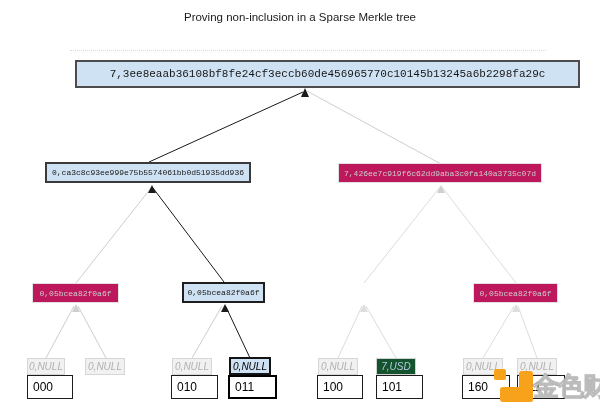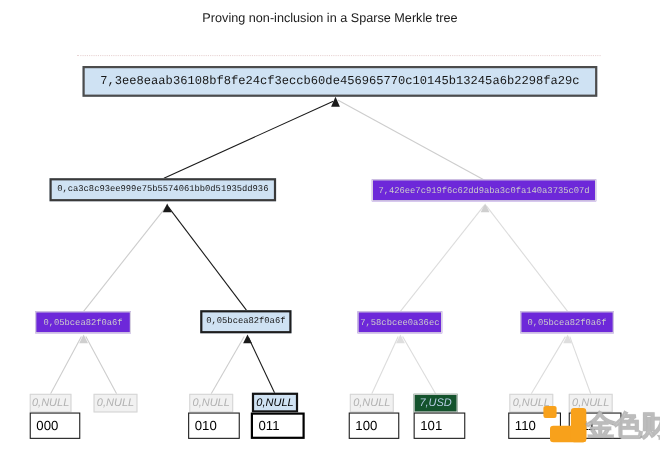--- a/index.html
+++ b/index.html
@@ -15,22 +15,22 @@
     position:absolute;top:50px;left:70px;width:476px;height:0;
     border-top:1px dotted rgba(205,160,160,0.45);
   }
   svg.edges{position:absolute;left:0;top:0;width:600px;height:414px;}
   .node{
     position:absolute;display:flex;align-items:center;justify-content:center;
     font-family:"Liberation Mono","DejaVu Sans Mono",monospace;
     box-sizing:border-box;white-space:nowrap;overflow:hidden;
   }
   .node.hl{background:#cfe2f3;color:#161616;}
-  .node.faded{background:#6d28d9;border:1px solid #e1e1e1;color:#cccccc;}
-  .root{left:75px;top:60px;width:468px;height:28px;border:2px solid #4c4c4c;font-size:11px;}
+  .node.faded{background:#be185d;border:1px solid #e1e1e1;color:#cccccc;}
+  .root{left:75px;top:60px;width:505px;height:28px;border:2px solid #4c4c4c;font-size:11px;}
   .l2{font-size:8px;}
   .l2a{left:45px;top:162px;width:206px;height:21px;border:2px solid #3a3a3a;}
   .l2b{left:338px;top:163px;width:204px;height:20px;color:#dbdbdb;}
   .l3{font-size:8px;}
   .l3a{left:32px;top:283px;width:87px;height:20px;}
   .l3b{left:182px;top:282px;width:83px;height:21px;border:2px solid #1e1e1e;}
   .l3c{left:325px;top:283px;width:77px;height:20px;}
   .l3d{left:473px;top:283px;width:85px;height:20px;}
   .leafval{
     position:absolute;top:358px;height:17px;box-sizing:border-box;
@@ -94,38 +94,37 @@
     <polygon points="516,304 512,312 520,312" fill="#dedede"></polygon>
   </svg>
 
   <div class="node root hl">7,3ee8eaab36108bf8fe24cf3eccb60de456965770c10145b13245a6b2298fa29c</div>
 
   <div class="node l2 l2a hl">0,ca3c8c93ee999e75b5574061bb0d51935dd936</div>
   <div class="node l2 l2b faded">7,426ee7c919f6c62dd9aba3c0fa140a3735c07d</div>
 
   <div class="node l3 l3a faded">0,05bcea82f0a6f</div>
   <div class="node l3 l3b hl">0,05bcea82f0a6f</div>
-  <div class="node l3 l3c faded">7,58cbcee0a36ec</div>
   <div class="node l3 l3d faded">0,05bcea82f0a6f</div>
 
   <div class="leafval faded" style="left:27px;width:38px">0,NULL</div>
   <div class="leafval faded" style="left:85px;width:40px">0,NULL</div>
   <div class="leafval faded" style="left:172px;width:40px">0,NULL</div>
   <div class="leafval hl" style="left:229px;width:42px">0,NULL</div>
   <div class="leafval faded" style="left:318px;width:40px">0,NULL</div>
   <div class="leafval usd" style="left:376px;width:40px">7,USD</div>
   <div class="leafval faded" style="left:463px;width:40px">0,NULL</div>
   <div class="leafval faded" style="left:517px;width:40px">0,NULL</div>
 
   <div class="leafbox" style="left:27px;width:46px">000</div>
   <div class="leafbox" style="left:171px;width:47px">010</div>
   <div class="leafbox target" style="left:228px;width:49px">011</div>
   <div class="leafbox" style="left:317px;width:46px">100</div>
   <div class="leafbox" style="left:376px;width:47px">101</div>
-  <div class="leafbox" style="left:462px;width:48px">110</div>
+  <div class="leafbox" style="left:462px;width:48px">160</div>
   <div class="leafbox" style="left:517px;width:48px">111</div>
 
   <div class="wm">
     <div class="wm-logo-sq"></div>
     <div class="wm-logo-bar1"></div>
     <div class="wm-logo-bar2"></div>
     <div class="wm-text">金色财经</div>
   </div>
 
 </div>

